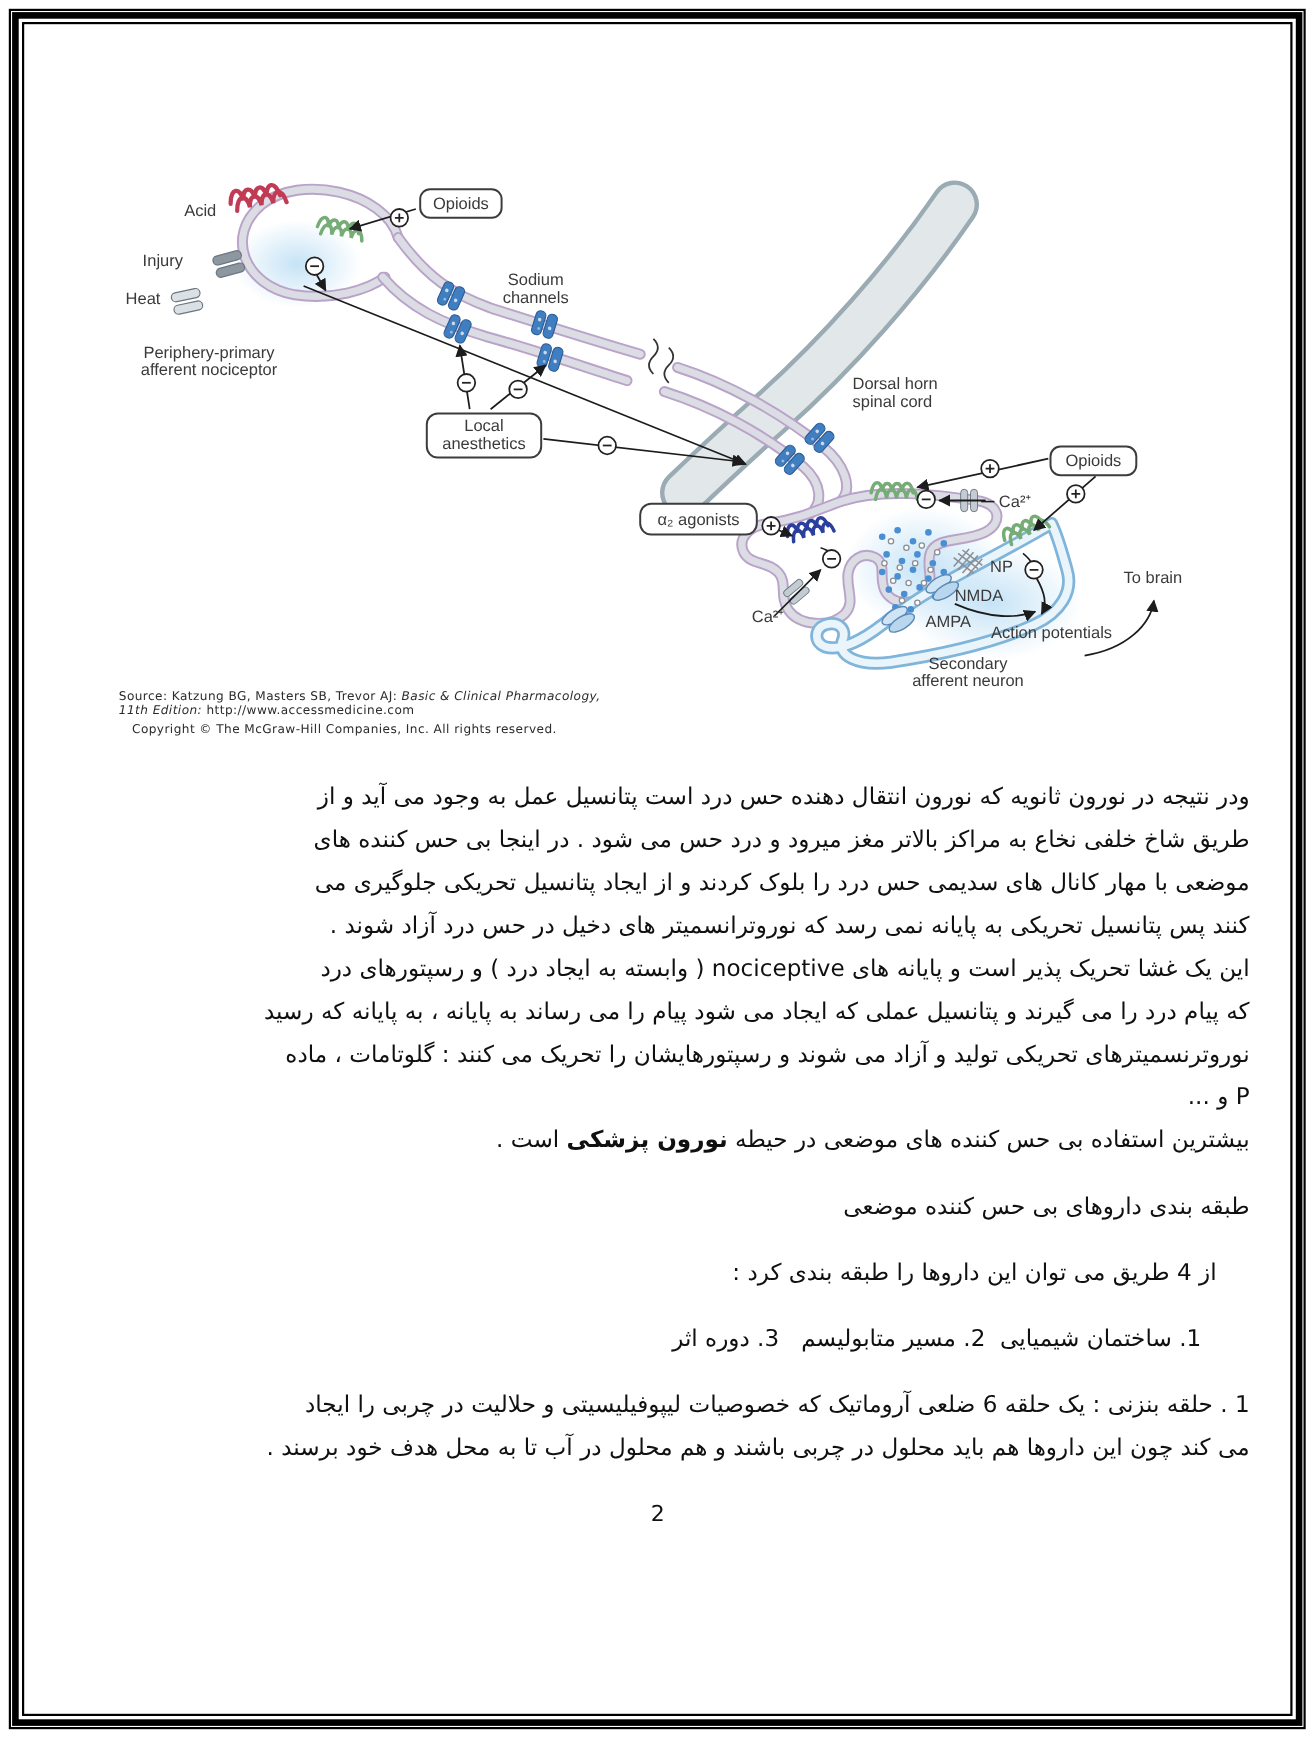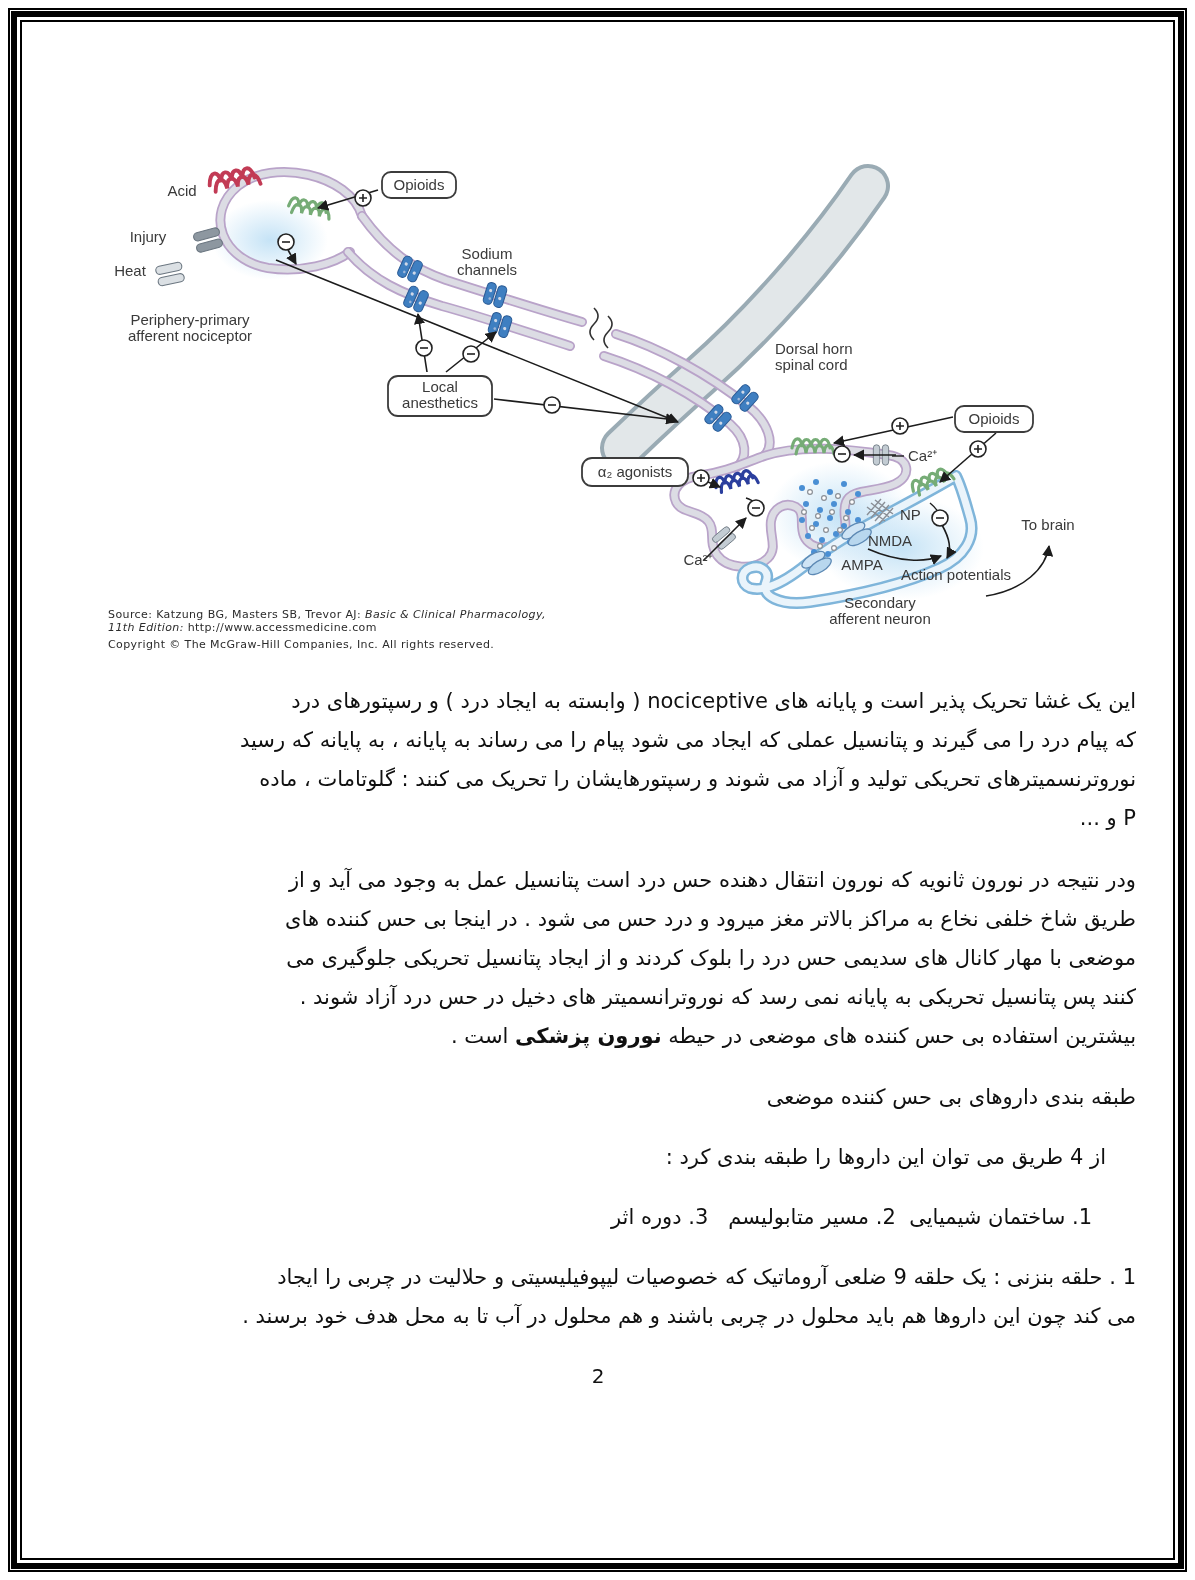--- a/index.html
+++ b/index.html
@@ -17,23 +17,23 @@
   .bx{fill:#fff;stroke:#3c3c3c;stroke-width:1.8;}
   .mo{fill:none;stroke:#b9a3c9;stroke-width:10;stroke-linecap:round;}
   .mi{fill:none;stroke:#dcdce4;stroke-width:6.5;stroke-linecap:round;}
   .band-o{fill:none;stroke:#9aabb4;stroke-width:44;stroke-linecap:round;}
   .band-i{fill:none;stroke:#e2e7e9;stroke-width:36;stroke-linecap:round;}
   .sn-o{fill:none;stroke:#7fb5da;stroke-width:12;stroke-linecap:round;}
   .sn-i{fill:none;stroke:#eaf4fb;stroke-width:7;stroke-linecap:round;}
   .ar{stroke:#1c1c1c;stroke-width:1.6;fill:none;marker-end:url(#ah);}
   .ln{stroke:#1c1c1c;stroke-width:1.4;fill:none;}
 
-  .caption{position:absolute;left:108px;top:608px;font:11px "DejaVu Sans",sans-serif;
+  .caption{position:absolute;left:108px;top:626px;font:11px "DejaVu Sans",sans-serif;
            color:#2b2b2b;line-height:13px;letter-spacing:.4px;}
-  .caption .cp{margin-top:4px;}
+  .caption .cp{margin-top:4px;margin-left:12px;}
   .caption i{font-style:italic;}
 
   
   .textcol{position:absolute;top:682px;left:60px;width:1076px;direction:rtl;text-align:right;
            font-size:21px;line-height:39px;color:#101010;}
   .para{white-space:pre-line;margin:0;}
   .mt{margin-top:23px;}
   .hd{font-weight:normal;margin-top:22px;}
   .mt21{margin-top:21px;}
   .ind1{padding-left:0;padding-right:30px;}
@@ -260,37 +260,37 @@
     </svg>
   </div>
 
   <div class="caption">
     <div><span>Source: Katzung BG, Masters SB, Trevor AJ: </span><i>Basic &amp; Clinical Pharmacology,</i></div>
     <div><i>11th Edition:</i><span> http://www.accessmedicine.com</span></div>
     <div class="cp">Copyright © The McGraw-Hill Companies, Inc. All rights reserved.</div>
   </div>
 
   <div class="textcol">
+    <div class="para mt">ودر نتیجه در نورون ثانویه که نورون انتقال دهنده حس درد است پتانسیل عمل به وجود می آید و از
+طریق شاخ خلفی نخاع به مراکز بالاتر مغز میرود و درد حس می شود . در اینجا بی حس کننده های
+موضعی با مهار کانال های سدیمی حس درد را بلوک کردند و از ایجاد پتانسیل تحریکی جلوگیری می
+کنند پس پتانسیل تحریکی به پایانه نمی رسد که نوروترانسمیتر های دخیل در حس درد آزاد شوند .</div>
+
     <div class="para">این یک غشا تحریک پذیر است و پایانه های nociceptive ( وابسته به ایجاد درد ) و رسپتورهای درد
 که پیام درد را می گیرند و پتانسیل عملی که ایجاد می شود پیام را می رساند به پایانه ، به پایانه که رسید
 نوروترنسمیترهای تحریکی تولید و آزاد می شوند و رسپتورهایشان را تحریک می کنند : گلوتامات ، ماده
 P و ...</div>
-
-    <div class="para mt">ودر نتیجه در نورون ثانویه که نورون انتقال دهنده حس درد است پتانسیل عمل به وجود می آید و از
-طریق شاخ خلفی نخاع به مراکز بالاتر مغز میرود و درد حس می شود . در اینجا بی حس کننده های
-موضعی با مهار کانال های سدیمی حس درد را بلوک کردند و از ایجاد پتانسیل تحریکی جلوگیری می
-کنند پس پتانسیل تحریکی به پایانه نمی رسد که نوروترانسمیتر های دخیل در حس درد آزاد شوند .</div>
     <div><span>بیشترین استفاده بی حس کننده های موضعی در حیطه </span><span class="bold">نورون پزشکی</span><span> است .</span></div>
 
     <div class="hd">طبقه بندی داروهای بی حس کننده موضعی</div>
 
     <div class="mt21 ind1">از 4 طریق می توان این داروها را طبقه بندی کرد :</div>
 
     <div class="mt21 ind2">1. ساختمان شیمیایی  2. مسیر متابولیسم   3. دوره اثر</div>
 
 
 
-    <div class="para mt21">1 . حلقه بنزنی :  یک حلقه 9 ضلعی آروماتیک که  خصوصیات لیپوفیلیسیتی و حلالیت در چربی را ایجاد
+    <div class="para mt21">1 . حلقه بنزنی :  یک حلقه 6 ضلعی آروماتیک که  خصوصیات لیپوفیلیسیتی و حلالیت در چربی را ایجاد
 می کند چون این داروها هم باید محلول در چربی باشند و هم محلول در آب تا به محل هدف خود برسند .</div>
 
     <div class="pageno">2</div>
   </div>
 </div>
 
 </body></html>

